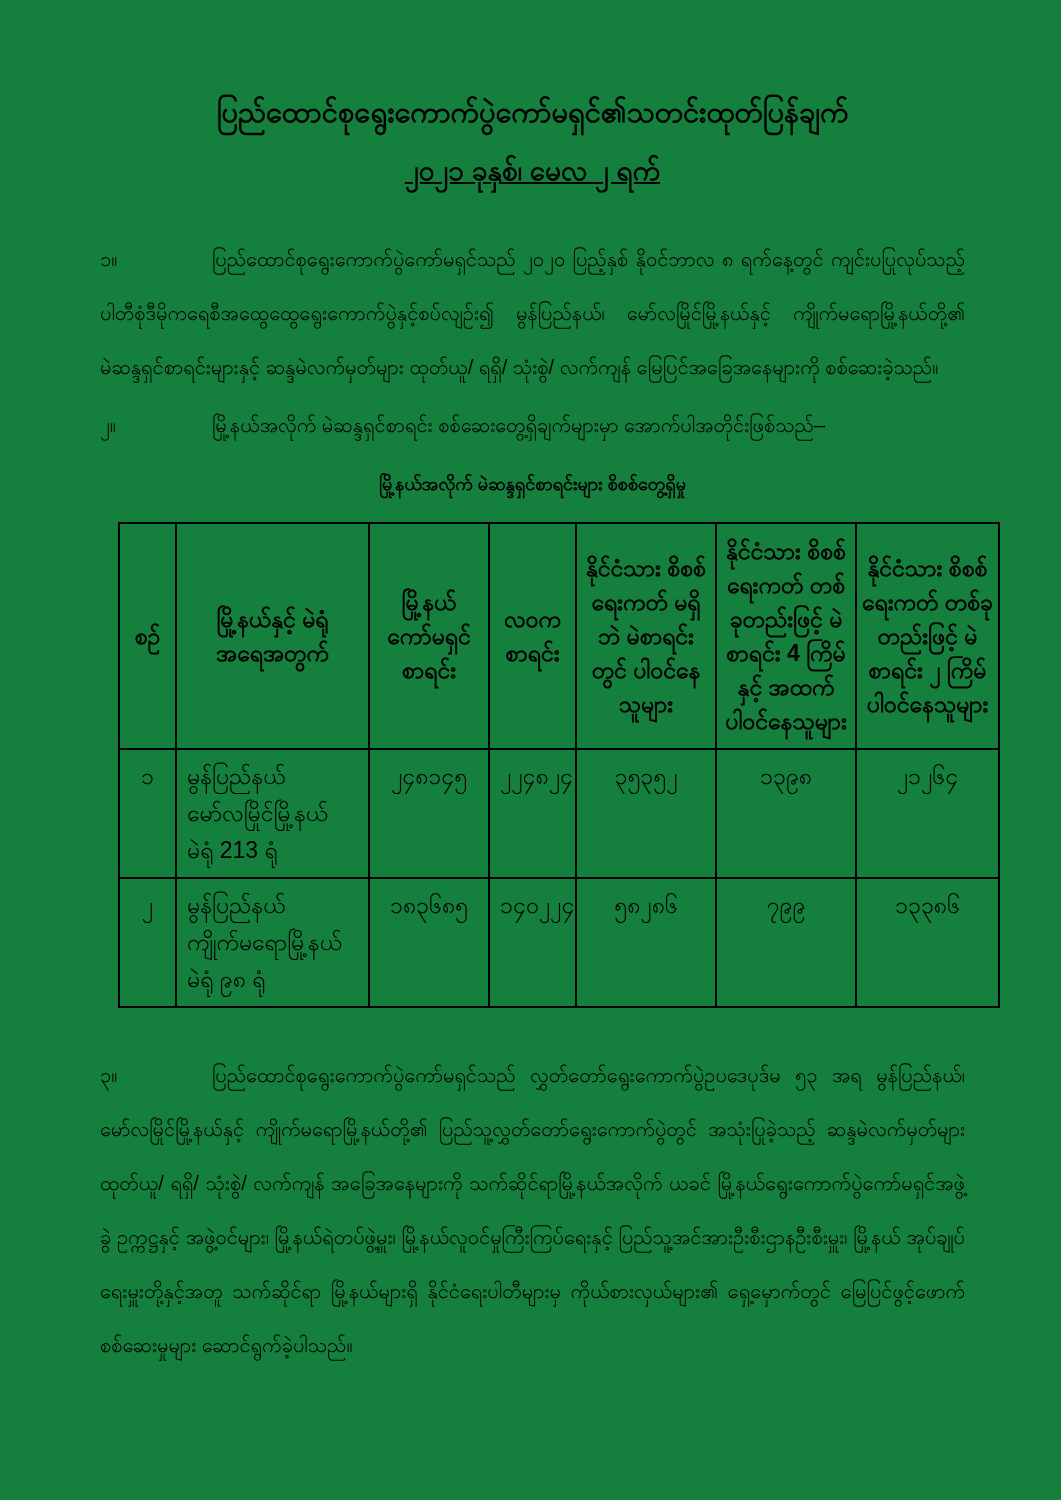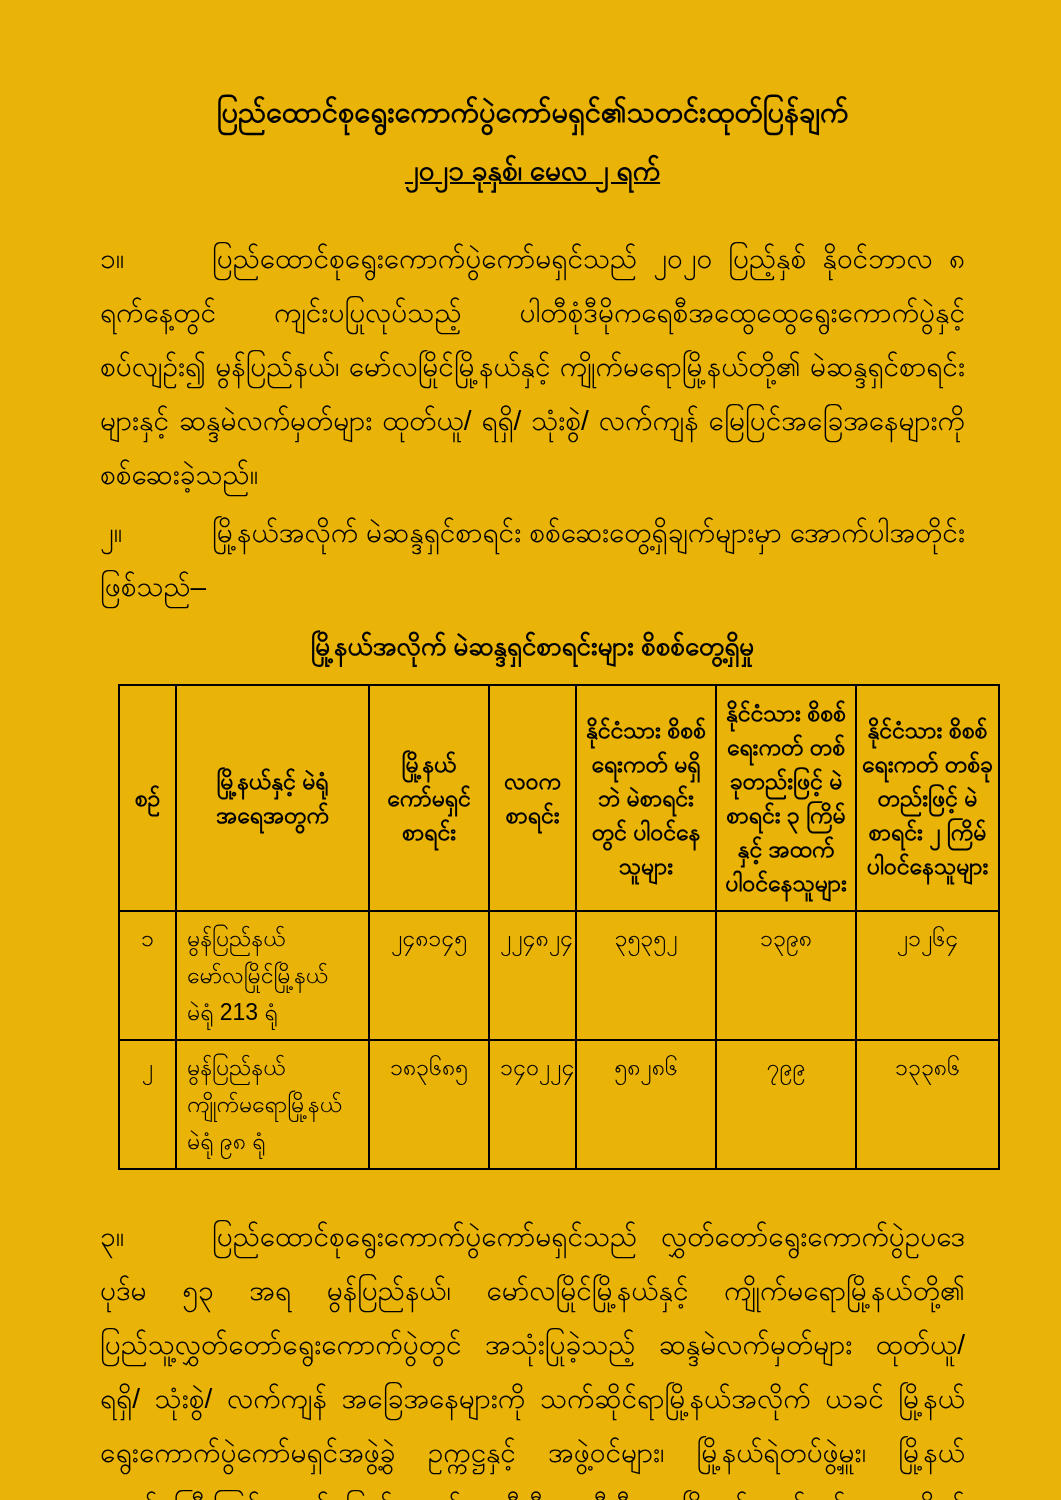--- a/index.html
+++ b/index.html
@@ -6,21 +6,21 @@
     margin: 0;
     padding: 0;
     background: #ffffff;
     font-family: "Liberation Sans", sans-serif;
     color: #000000;
   }
   .page {
     position: relative;
     width: 1061px;
     height: 1500px;
-    background: #eab308;
+    background: #15803d;
     box-sizing: border-box;
     padding: 92px 96px 40px 100px;
     overflow: hidden;
   }
   .title-block {
     text-align: center;
   }
   .doc-title {
     font-size: 29px;
     font-weight: 700;
@@ -28,35 +28,35 @@
     margin: 0;
   }
   .doc-date {
     font-size: 28px;
     font-weight: 700;
     line-height: 38px;
     margin: 20px 0 0 0;
     text-decoration: underline;
   }
   .para {
-    font-size: 28px;
+    font-size: 20px;
     line-height: 54px;
     text-align: justify;
     margin: 0;
   }
   .para-1 { margin-top: 42px; }
   .para-2 { margin-top: 4px; }
   .para-3 { margin-top: 40px; }
   .para-num {
     display: inline-block;
     width: 112px;
   }
   .table-caption {
     text-align: center;
-    font-size: 26px;
+    font-size: 18px;
     font-weight: 700;
     margin-top: 12px;
     line-height: 40px;
   }
   table.data-table {
     border-collapse: collapse;
     table-layout: fixed;
     width: 880px;
     margin-top: 18px;
     margin-left: 18px;
@@ -108,21 +108,21 @@
       <col style="width:140px">
       <col style="width:143px">
     </colgroup>
     <thead>
       <tr>
         <th>စဉ်</th>
         <th>မြို့နယ်နှင့် မဲရုံအရေအတွက်</th>
         <th>မြို့နယ် ကော်မရှင် စာရင်း</th>
         <th>လဝက စာရင်း</th>
         <th>နိုင်ငံသား စိစစ်ရေးကတ် မရှိဘဲ မဲစာရင်းတွင် ပါဝင်နေသူများ</th>
-        <th>နိုင်ငံသား စိစစ်ရေးကတ် တစ်ခုတည်းဖြင့် မဲစာရင်း ၃ ကြိမ် နှင့် အထက် ပါဝင်နေသူများ</th>
+        <th>နိုင်ငံသား စိစစ်ရေးကတ် တစ်ခုတည်းဖြင့် မဲစာရင်း 4 ကြိမ် နှင့် အထက် ပါဝင်နေသူများ</th>
         <th>နိုင်ငံသား စိစစ်ရေးကတ် တစ်ခုတည်းဖြင့် မဲစာရင်း ၂ ကြိမ် ပါဝင်နေသူများ</th>
       </tr>
     </thead>
     <tbody>
       <tr>
         <td class="cell-no">၁</td>
         <td class="cell-area">
           <div>မွန်ပြည်နယ်</div>
           <div>မော်လမြိုင်မြို့နယ်</div>
           <div>မဲရုံ 213  ရုံ</div>

